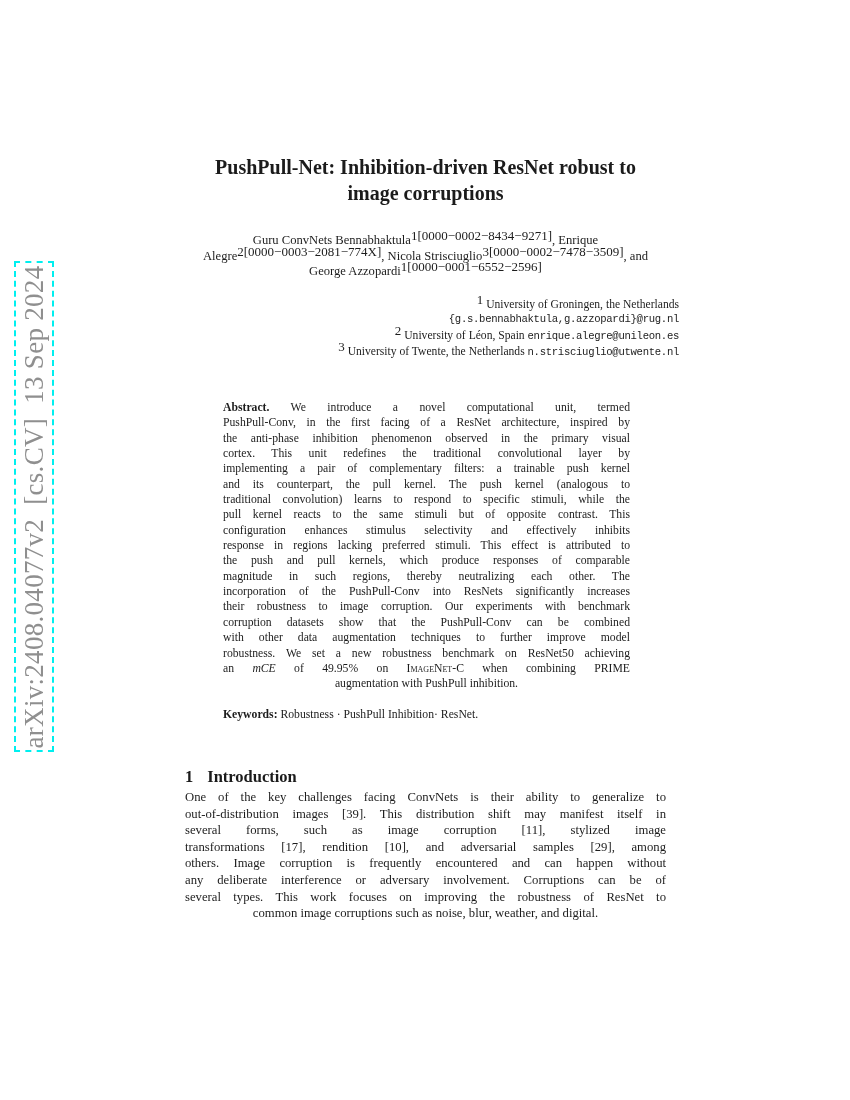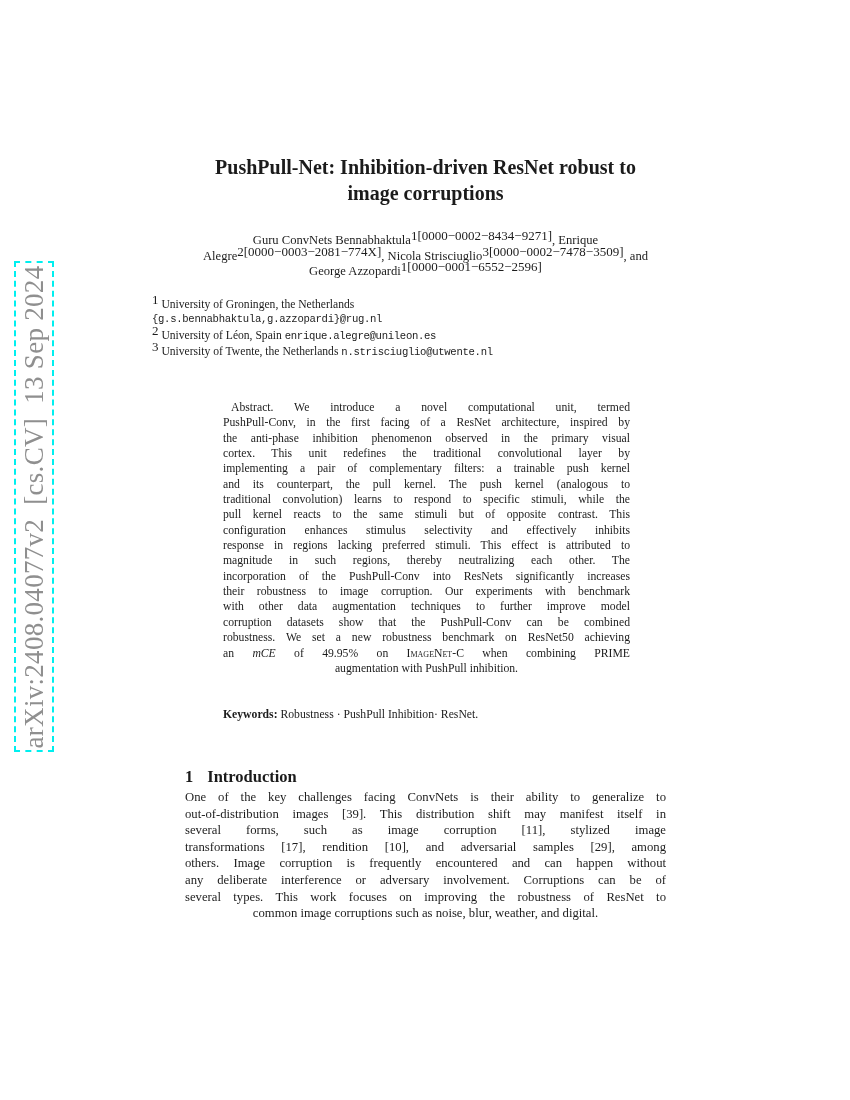--- a/index.html
+++ b/index.html
@@ -52,39 +52,39 @@
     font-size: 13px;
     line-height: 0;
     position: relative;
     top: -4px;
     vertical-align: baseline;
   }
 
   
   .affils {
     position: absolute;
-    left: 152px; top: 297px; width: 521px;
-    text-align: left;
+    left: 158px; top: 297px; width: 521px;
+    text-align: right;
     font-size: 11.6px; line-height: 15.4px;
   }
   .mono {
     font-family: "Liberation Mono", monospace;
     font-size: 10.6px;
     letter-spacing: -0.3px;
   }
 
   
   .abstract {
     position: absolute;
     left: 223px; top: 400px; width: 407px;
     font-size: 11.7px; line-height: 15.35px;
   }
   .jline { text-align: justify; text-align-last: justify; }
   .lline { text-align: center; }
-  .abs-label { font-weight: normal; margin-left: 8px; }
+  .abs-label { font-weight: bold; }
   .it { font-style: italic; }
   .sc { font-variant: small-caps; }
 
   .keywords {
     position: absolute;
     left: 223px; top: 708px; width: 407px;
     font-size: 11.7px;
   }
   .kw-label { font-weight: bold; }
 
@@ -135,25 +135,26 @@
   <div class="jline"><b class="abs-label">Abstract.</b><span> We introduce a novel computational unit, termed</span></div>
   <div class="jline">PushPull-Conv, in the first facing of a ResNet architecture, inspired by</div>
   <div class="jline">the anti-phase inhibition phenomenon observed in the primary visual</div>
   <div class="jline">cortex. This unit redefines the traditional convolutional layer by</div>
   <div class="jline">implementing a pair of complementary filters: a trainable push kernel</div>
   <div class="jline">and its counterpart, the pull kernel. The push kernel (analogous to</div>
   <div class="jline">traditional convolution) learns to respond to specific stimuli, while the</div>
   <div class="jline">pull kernel reacts to the same stimuli but of opposite contrast. This</div>
   <div class="jline">configuration enhances stimulus selectivity and effectively inhibits</div>
   <div class="jline">response in regions lacking preferred stimuli. This effect is attributed to</div>
+  <div class="jline">the push and pull kernels, which produce responses of comparable</div>
   <div class="jline">magnitude in such regions, thereby neutralizing each other. The</div>
   <div class="jline">incorporation of the PushPull-Conv into ResNets significantly increases</div>
   <div class="jline">their robustness to image corruption. Our experiments with benchmark</div>
+  <div class="jline">corruption datasets show that the PushPull-Conv can be combined</div>
   <div class="jline">with other data augmentation techniques to further improve model</div>
-  <div class="jline">corruption datasets show that the PushPull-Conv can be combined</div>
   <div class="jline">robustness. We set a new robustness benchmark on ResNet50 achieving</div>
   <div class="jline"><span>an </span><span class="it">mCE</span><span> of 49.95% on </span><span class="sc">ImageNet</span><span>-C when combining PRIME</span></div>
   <div class="lline">augmentation with PushPull inhibition.</div>
 </div>
 
 <div class="keywords">
   <span class="kw-label">Keywords:</span><span> Robustness · PushPull Inhibition· ResNet.</span>
 </div>
 
 <div class="heading">

